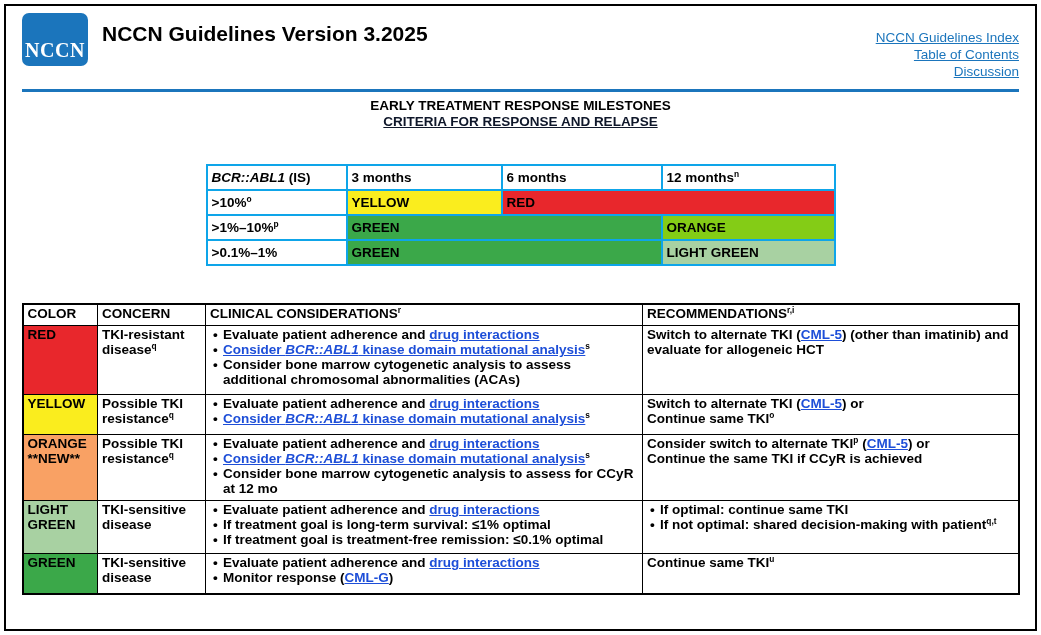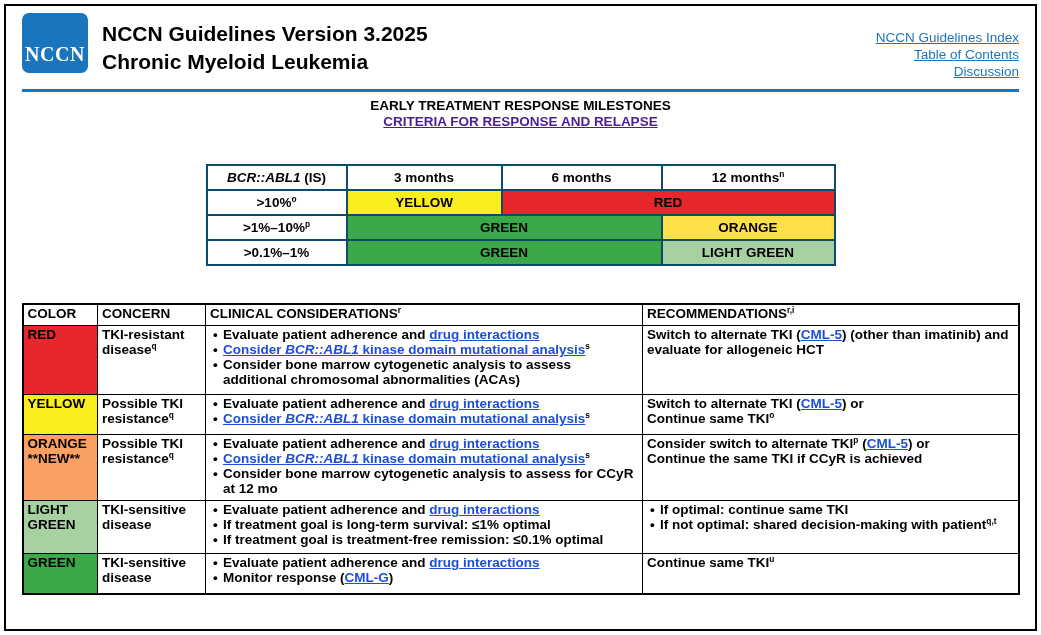--- a/index.html
+++ b/index.html
@@ -1,39 +1,39 @@
 <!DOCTYPE html>
 <html><head>
 <meta charset="utf-8">
 <style>
   html,body{margin:0;padding:0;background:#fff;}
   body{width:1041px;height:635px;position:relative;font-family:"Liberation Sans",sans-serif;-webkit-font-smoothing:antialiased;}
   .page{position:absolute;left:4px;top:4px;right:4px;bottom:4px;border:2px solid #000;background:#fff;overflow:hidden;}
 
   
   .header{display:flex;align-items:flex-start;padding:7px 16px 0 16px;}
-  .logo{width:66px;height:60px;background:#1B75BC;border-radius:7px;display:flex;align-items:center;justify-content:center;flex:0 0 auto;}
+  .logo{width:66px;height:53px;background:#1B75BC;border-radius:7px;display:flex;align-items:center;justify-content:center;flex:0 0 auto;}
   .logo span{color:#fff;font-family:"Liberation Serif",serif;font-weight:bold;font-size:20px;letter-spacing:.5px;transform:translateY(11px);}
   .org{margin-left:8px;margin-top:1px;color:#58595B;font-size:13.5px;line-height:16.5px;}
   .titles{margin-left:14px;margin-top:7px;font-weight:bold;font-size:21px;line-height:28px;color:#000;}
   .nav{margin-left:auto;margin-top:16px;text-align:right;font-size:13.5px;line-height:17px;}
   .nav div{color:#1B75BC;text-decoration:underline;cursor:pointer;}
   .blue-rule{height:3px;background:#1B75BC;margin:9px 16px 0 16px;}
 
   
   .section-head{text-align:center;margin-top:6px;font-size:13.5px;font-weight:bold;line-height:16px;}
-  .section-head .sub{color:#4c1d95;text-decoration:underline;cursor:pointer;}
+  .section-head .sub{color:#0f172a;text-decoration:underline;cursor:pointer;}
 
   
   table{border-collapse:collapse;}
   td,th{font-size:13.5px;font-weight:bold;color:#000;}
 
   
   .milestones{margin:34px auto 0 auto;}
-  .milestones td{border:2px solid #0c4a6e;text-align:center;height:21px;padding:1px 4px;}
+  .milestones td{border:2px solid #0ea5e9;height:21px;padding:1px 4px;}
   .milestones .lbl{background:#fff;}
 
   
   .detail{margin:37px auto 12px auto;width:996px;table-layout:fixed;}
   .detail td{border:1px solid #000;vertical-align:top;padding:1px 4px 2px 4px;line-height:15px;}
   .detail{border:2px solid #000;}
   .detail .hdr td{height:17px;background:#fff;}
   .bullet{position:relative;padding-left:13px;}
   .bullet::before{content:"\2022";position:absolute;left:3px;top:0;}
   .lines > div{padding-left:0;}
@@ -47,21 +47,20 @@
 <body>
 
 <div class="page">
 
   <div class="header">
     <div class="logo">
       <span>NCCN</span>
     </div>
     <div class="titles">
       <div>NCCN Guidelines Version 3.2025</div>
-      <div>Chronic Myeloid Leukemia</div>
     </div>
     <div class="nav">
       <div>NCCN Guidelines Index</div>
       <div>Table of Contents</div>
       <div>Discussion</div>
     </div>
   </div>
 
   <div class="blue-rule"></div>
 
@@ -85,21 +84,21 @@
       <td><span>12 months</span><span class="seg-sup">n</span></td>
     </tr>
     <tr>
       <td class="lbl"><span>&gt;10%</span><span class="seg-sup">o</span></td>
       <td colspan="1" style="background-color: rgb(250, 237, 30);">YELLOW</td>
       <td colspan="2" style="background-color: rgb(232, 39, 44);">RED</td>
     </tr>
     <tr>
       <td class="lbl"><span>&gt;1%–10%</span><span class="seg-sup">p</span></td>
       <td colspan="2" style="background-color: rgb(59, 168, 73);">GREEN</td>
-      <td colspan="1" style="background-color: #fde047;">ORANGE</td>
+      <td colspan="1" style="background-color: #84cc16;">ORANGE</td>
     </tr>
     <tr>
       <td class="lbl"><span>&gt;0.1%–1%</span></td>
       <td colspan="2" style="background-color: rgb(59, 168, 73);">GREEN</td>
       <td colspan="1" style="background-color: rgb(168, 209, 162);">LIGHT GREEN</td>
     </tr>
   </tbody>
     </table>
 
   <table class="detail">

